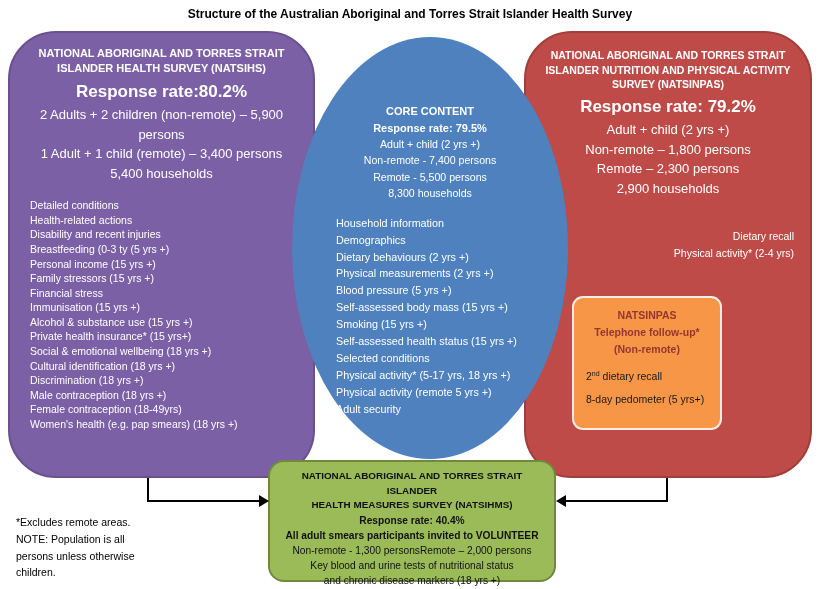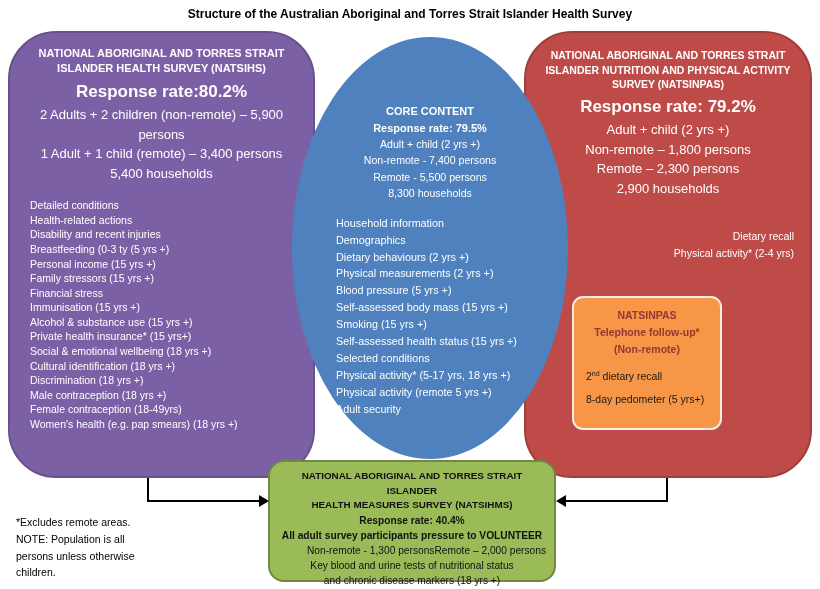--- a/index.html
+++ b/index.html
@@ -38,21 +38,21 @@
   .fu-title { color:var(--dark-red-text); font-weight:bold; text-align:center; line-height:1.6; }
   .fu-body { margin:8px 0 0 12px; color:#1a1a1a; line-height:2.2; text-align:left; }
   sup { font-size:7px; vertical-align:super; }
 
   .greenbox { position:absolute; left:268px; top:443px; width:288px; height:122px;
     background:var(--green); border:2px solid var(--green-border); border-radius:16px;
     z-index:3; color:#111; text-align:center; font-size:10.2px; line-height:1.48;
     padding:7px 8px 0;margin-top:17px; }
   .gb-title { font-weight:bold; font-size:9.9px; }
   .gb-bold { font-weight:bold; }
-  .gb-sample { display:flex; justify-content:flex-end; }
+  .gb-sample { display:flex; justify-content:center; }
 
   .arrows { position:absolute; left:0; top:0; z-index:4; pointer-events:none; }
 
   .footnote { position:absolute; left:16px; top:514px; font-size:10.5px; line-height:1.6; color:#000; text-align:left; }
 </style>
 </head>
 <body>
 
 <div class="canvas">
 
@@ -148,21 +148,21 @@
       <polygon points="566,495 556,501 566,507" fill="#000"></polygon>
     </g>
   </svg>
 
   <section class="greenbox">
     <div class="gb-title">
         <div class="li">NATIONAL ABORIGINAL AND TORRES STRAIT ISLANDER</div>
         <div class="li">HEALTH MEASURES SURVEY (NATSIHMS)</div>
       </div>
     <div class="gb-bold">Response rate: 40.4%</div>
-    <div class="gb-bold">All adult survey participants pressure to VOLUNTEER</div>
+    <div class="gb-bold">All adult smears participants invited to VOLUNTEER</div>
     <div class="gb-sample">
       <span>Non-remote - 1,300 persons</span>
       <span>Remote – 2,000 persons</span>
     </div>
     <div>
         <div class="li">Key blood and urine tests of nutritional status</div>
         <div class="li">and chronic disease markers (18 yrs +)</div>
       </div>
   </section>
 

